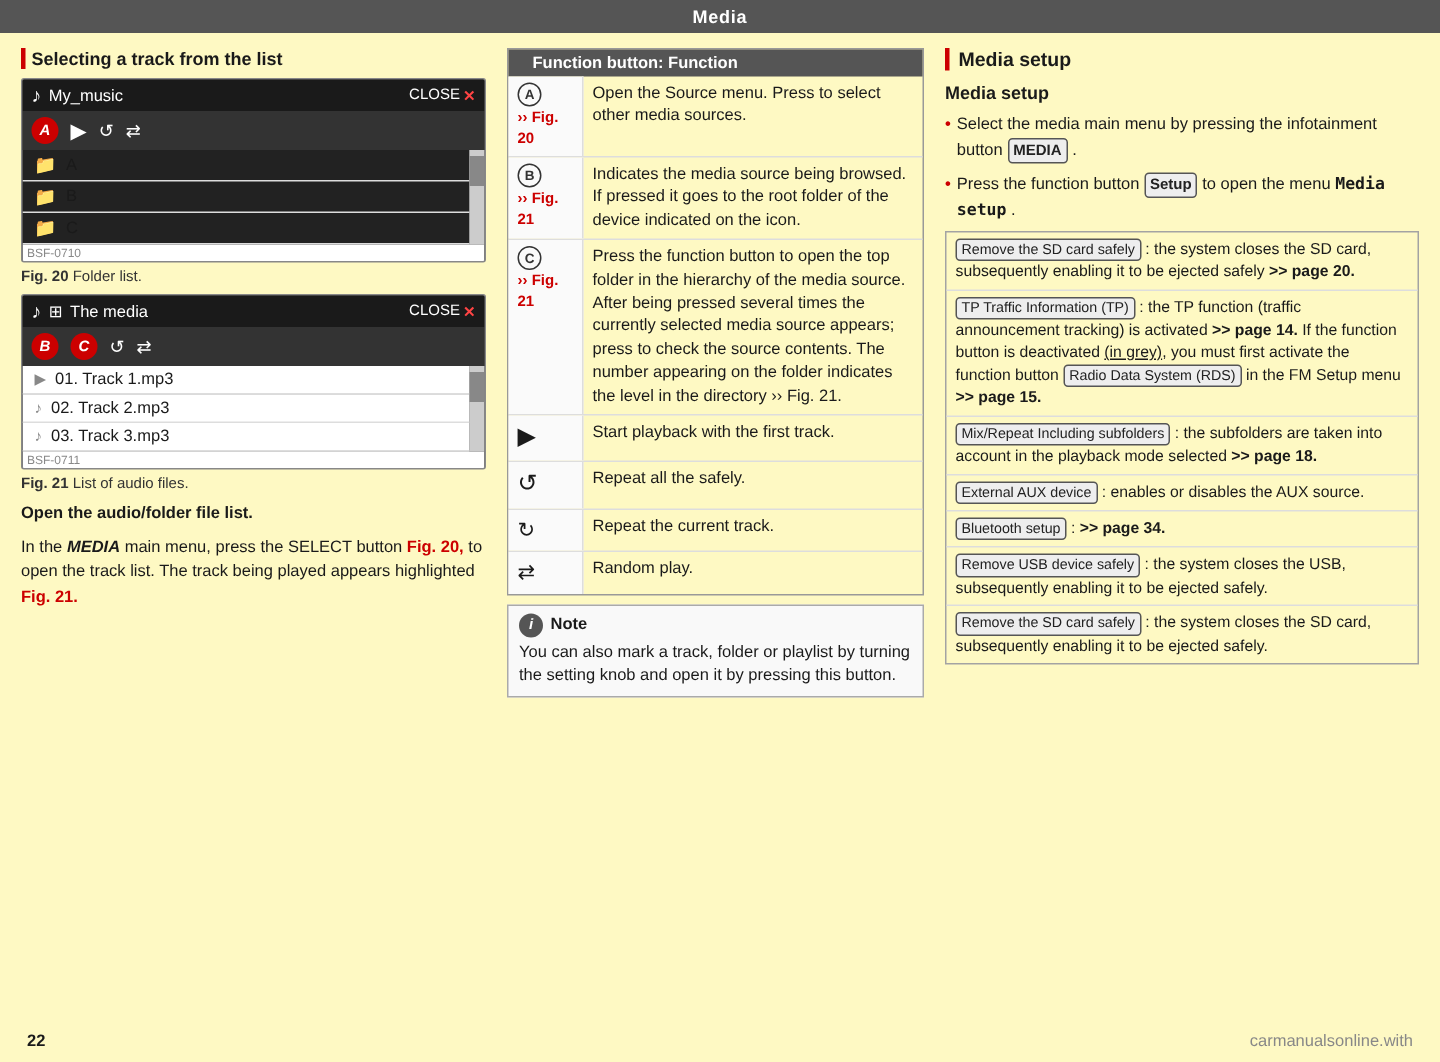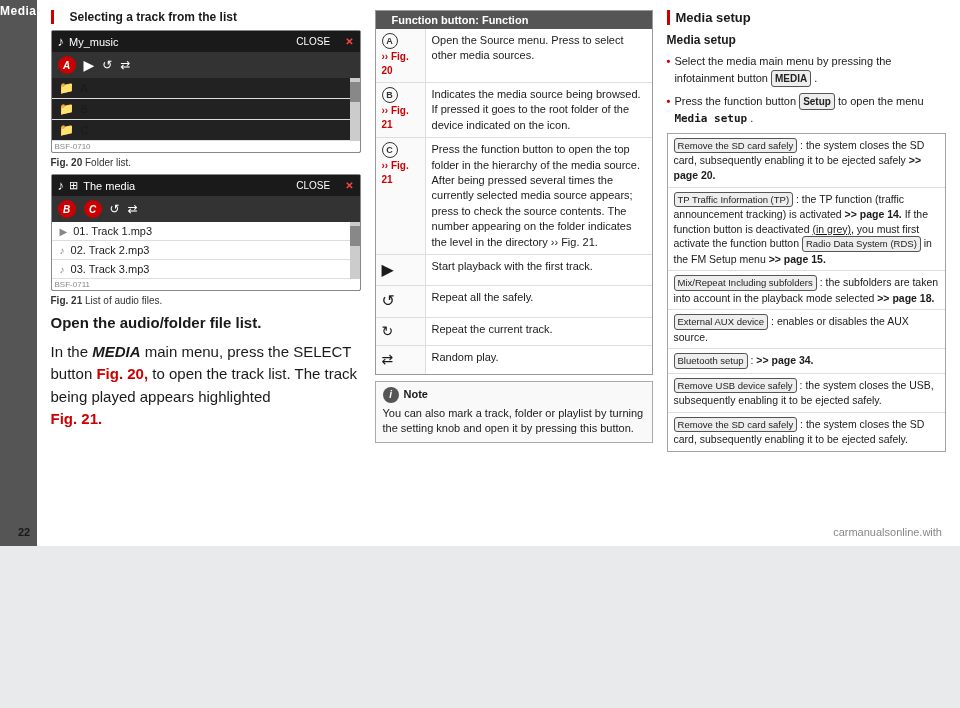--- a/index.html
+++ b/index.html
@@ -7,23 +7,24 @@
       width: 960px;
       height: 708px;
       background: #e8eaec;
       font-family: Arial, sans-serif;
       font-size: 11px;
       color: #1a1a1a;
       overflow: hidden;
     }
     .page {
       width: 960px;
-      height: 546px;
-      background: #ffffff;
-      display: flex;
+      height: 708px;
+      background: #fef9c3;
+      display: flex;
+      flex-direction: column;
     }
     .header-bar {
       background: #555;
       color: #fff;
       text-align: center;
       font-weight: bold;
       font-size: 12px;
       padding: 4px 0;
       letter-spacing: 0.5px;
     }
@@ -41,21 +42,21 @@
       width: 278px;
       flex-shrink: 0;
     }
     .right-column {
       flex: 1;
     }
     .section-title {
       font-weight: bold;
       font-size: 12px;
       border-left: 3px solid #c00;
-      padding-left: 16px;
+      padding-left: 4px;
       margin-bottom: 6px;
     }
     
     .player-ui {
       background: #222;
       border: 1px solid #888;
       margin-bottom: 4px;
       border-radius: 2px;
       overflow: hidden;
     }
@@ -73,21 +74,21 @@
       align-items: center;
       gap: 5px;
     }
     .music-icon {
       color: #fff;
       font-size: 13px;
     }
     .close-btn {
       display: flex;
       align-items: center;
-      gap: 15px;
+      gap: 2px;
       color: #fff;
       font-size: 10px;
     }
     .close-x {
       color: #ff4444;
       font-weight: bold;
     }
     .player-controls {
       background: #333;
       display: flex;
@@ -148,21 +149,21 @@
     }
     .fig-label {
       font-size: 10px;
       margin: 2px 0 6px 0;
       color: #333;
     }
     .fig-label strong {
       font-weight: bold;
     }
     .body-text {
-      font-size: 15px;
+      font-size: 11px;
       line-height: 1.5;
       margin-bottom: 6px;
     }
     .body-text strong {
       font-weight: bold;
     }
     .body-text em {
       font-style: italic;
       font-weight: bold;
     }

